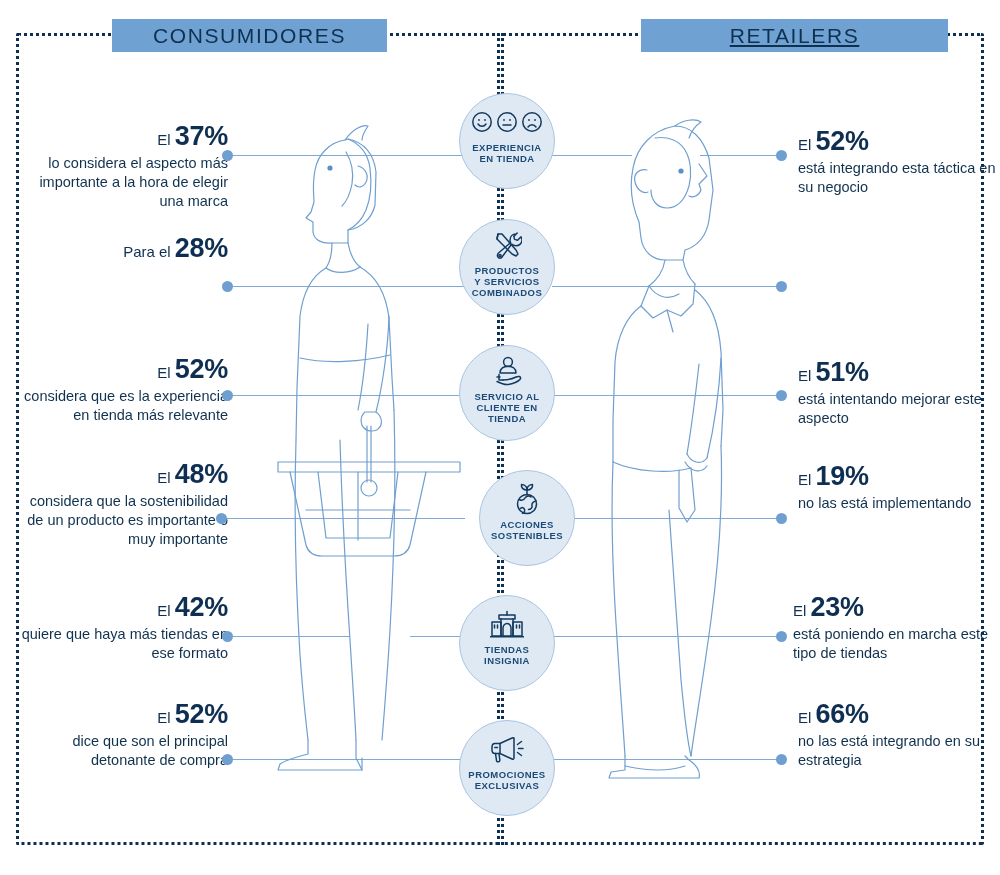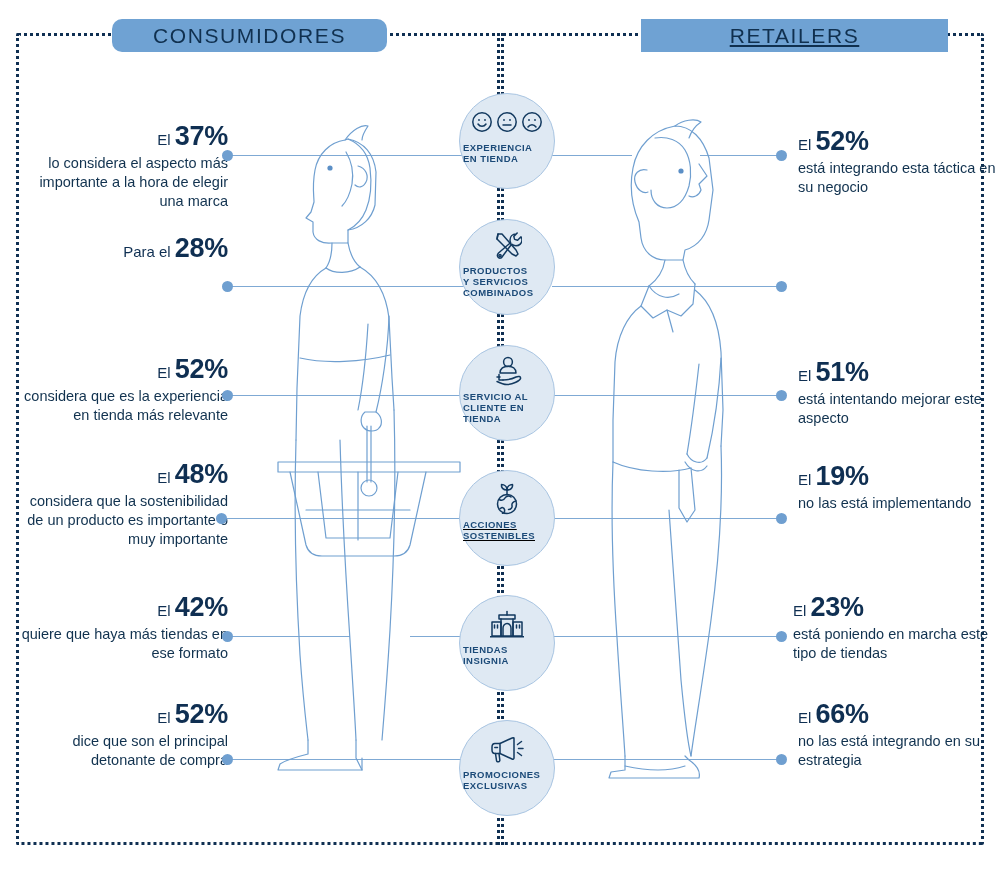--- a/index.html
+++ b/index.html
@@ -39,21 +39,21 @@
     height: 33px;
     background: #6fa2d3;
     display: flex;
     align-items: center;
     justify-content: center;
     letter-spacing: 1.6px;
     font-size: 21px;
     font-weight: 400;
     color: #10304f;
   }
-  #banner-consumidores { left: 112px; width: 275px; border-radius: 10px; }
+  #banner-consumidores { left: 112px; width: 275px; }
   #banner-retailers    { left: 641px; width: 307px; text-decoration: underline; }
 
   
   .circle {
     position: absolute;
     width: 96px; height: 96px;
     border-radius: 50%;
     background: #dfe9f3;
     border: 1.5px solid #a9c5e2;
     display: flex;
@@ -63,21 +63,21 @@
     z-index: 6;
   }
   .circle .ico { margin-top: 13px; height: 30px; display:flex; align-items:center; justify-content:center;}
   .circle .clabel {
     margin-top: 5px;
     font-size: 9.5px;
     font-weight: bold;
     color: #1b4a78;
     letter-spacing: .45px;
     line-height: 11px;
-    text-align: left;
+    text-align: center;
     text-transform: uppercase;
     width: 88px;
   }
   .circle.compact .ico { margin-top: 10px; }
 
   
   .stat { position: absolute; width: 210px; color: #10304f; }
   .stat.left  { text-align: right; left: 18px; }
   .stat.right { text-align: left;  left: 798px; }
   .stat .big {
@@ -268,21 +268,21 @@
         <path d="M9 17 C 9 12.6, 12.6 10.2, 17 10.2 C 21.4 10.2, 25 12.6, 25 17 Z"></path>
         <path d="M8 18.5 L 8 24 L 12 24"></path>
         <path d="M6 21 L 9 21"></path>
         <path d="M12 24 C 16 24, 21 23, 25 21 C 27.5 19.8, 30 20.5, 29.5 22.5
                  C 29 24.5, 22 28.5, 16 28.5 C 12 28.5, 9 27, 6 25.5"></path>
       </svg>
     </div>
     <div class="clabel">SERVICIO AL<br>CLIENTE EN<br>TIENDA</div>
   </div>
 
-  <div class="circle" style="left:459px; top:470px;text-decoration:underline;">
+  <div class="circle" style="left:479px; top:470px;">
     <div class="ico">
       <svg width="30" height="32" viewBox="0 0 30 32" class="iconsvg">
         <path d="M15 12 L 15 4"></path>
         <path d="M15 7 C 11 7, 9 4.5, 9.5 1.5 C 12.5 1.5, 15 3.5, 15 7 Z"></path>
         <path d="M15 7 C 19 7, 21 4.5, 20.5 1.5 C 17.5 1.5, 15 3.5, 15 7 Z"></path>
         <circle cx="15" cy="21" r="9.5"></circle>
         <path d="M7 16.5 C 10 18, 12 17, 13 15 C 14 13, 17 12.5, 19 14"></path>
         <path d="M24 18 C 21 18.5, 19.5 20.5, 20 22.5 C 20.5 24.5, 19 26.5, 16.5 26.5"></path>
         <path d="M8.5 25.5 C 10 24, 12 24.5, 12.5 26.5 C 13 28.5, 12 30, 10.5 30.3"></path>
       </svg>

